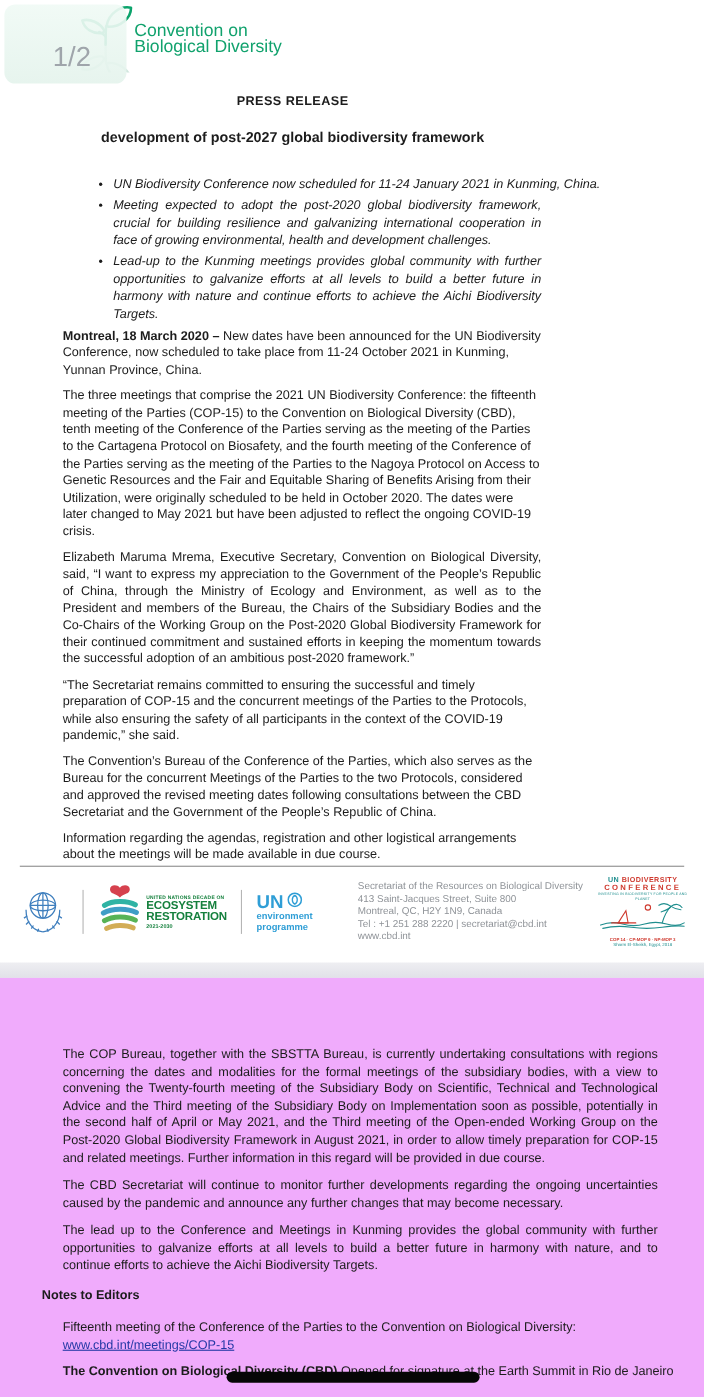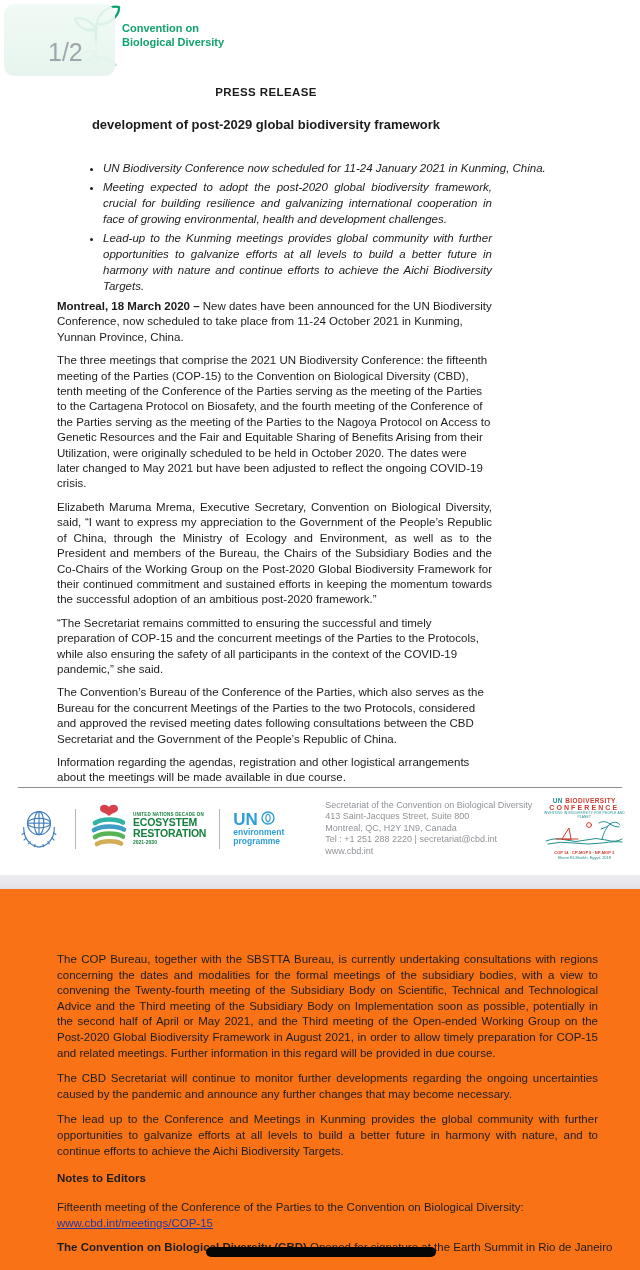--- a/index.html
+++ b/index.html
@@ -14,22 +14,22 @@
   .doc-title div{white-space:nowrap;}
   ul.bullets{margin:26px 40px 0 103px;padding:0;font-style:italic;font-size:11.5px;line-height:16px;}
   ul.bullets li{margin-bottom:3px;text-align:justify;}
   ul.bullets li.one-line{white-space:nowrap;text-align:left;}
   p.para{font-size:11.5px;line-height:15.4px;margin:8px 40px 0 57px;}
   p.para.first{margin-top:5px;}
   p.para.j{text-align:justify;}
   .b{font-weight:bold;}
   
   .leaf-logo{position:absolute;left:70px;top:2px;z-index:1;}
-  .brand-text{position:absolute;left:122px;top:22px;z-index:1;font-weight:bold;
-    font-size:11px;line-height:13.5px;color:#11a26d;}
+  .brand-text{position:absolute;left:122px;top:22px;z-index:1;font-weight:normal;
+    font-size:16px;line-height:13.5px;color:#11a26d;}
   .page-badge{position:absolute;left:4px;top:4px;width:111px;height:72px;z-index:3;
     background:linear-gradient(rgba(240,250,245,.92),rgba(228,243,236,.9));
     border-radius:10px;}
   .page-badge span{position:absolute;left:44px;top:34px;font-size:25px;color:#9fa5ab;}
   
   .footer-rule{position:absolute;top:787px;left:18px;width:604px;border-top:1px solid #8d8d8d;}
   .footer{position:absolute;top:797px;left:0;width:640px;display:flex;align-items:center;
     padding:0 16px;box-sizing:border-box;}
   .vd{width:1px;height:40px;background:#b5b5b5;margin:0 13px;flex:none;}
   .eco{display:flex;align-items:center;flex:none;}
@@ -45,24 +45,24 @@
   .conf-l1{font-size:6.5px;font-weight:bold;letter-spacing:.4px;}
   .conf-un{color:#1f8e8e;} .conf-bio{color:#cf3a2f;}
   .conf-l2{font-size:7px;font-weight:bold;color:#cf3a2f;letter-spacing:2.1px;}
   .conf-tag{font-size:3.2px;color:#1f8e8e;letter-spacing:.2px;}
   .conf-cop{font-size:4px;font-weight:bold;color:#cf3a2f;margin-top:1px;}
   .conf-loc{font-size:4px;color:#1f8e8e;}
   
   .band{position:absolute;top:875px;left:0;width:640px;height:14px;
     background:linear-gradient(#eeeef2,#e1e1e8);}
   
-  .page2{position:absolute;top:889px;left:0;width:640px;height:381px;overflow:hidden;background:#f97316;}
+  .page2{position:absolute;top:889px;left:0;width:640px;height:381px;overflow:hidden;background:#f0abfc;}
   .page2 p.para2{font-size:11.5px;line-height:15.6px;margin:10px 42px 0 57px;text-align:justify;}
   .page2 p.q1{margin-top:63px;}
-  .notes{font-weight:bold;font-size:11.5px;margin:13px 42px 0 57px;}
+  .notes{font-weight:bold;font-size:11.5px;margin:13px 42px 0 38px;}
   .cop{font-size:11.5px;line-height:15.6px;margin:16px 42px 0 57px;}
   a.doclink{color:#2438a5;text-decoration:underline;}
   .last-line{font-size:11.5px;margin:10px 42px 0 57px;white-space:nowrap;}
   .homebar{position:absolute;left:206px;top:1247px;width:230px;height:10px;border-radius:6px;
     background:#060606;z-index:9;}
 </style>
 </head>
 <body>
 
 <div class="shot">
@@ -89,21 +89,21 @@
       <div>Biological Diversity</div>
     </div>
 
     <div class="page-badge">
       <span>1/2</span>
     </div>
 
     <div class="page1-body">
       <div class="kicker">PRESS RELEASE</div>
       <div class="doc-title">
-        <div>development of post-2029 global biodiversity framework</div>
+        <div>development of post-2027 global biodiversity framework</div>
       </div>
       <ul class="bullets">
         <li class="one-line">UN Biodiversity Conference now scheduled for 11-24 January 2021 in Kunming, China.</li>
         <li>Meeting expected to adopt the post-2020 global biodiversity framework, crucial for building resilience and galvanizing international cooperation in face of growing environmental, health and development challenges.</li>
         <li>Lead-up to the Kunming meetings provides global community with further opportunities to galvanize efforts at all levels to build a better future in harmony with nature and continue efforts to achieve the Aichi Biodiversity Targets.</li>
       </ul>
 
       <p class="para first"><span class="b">Montreal, 18 March 2020 –</span><span> New dates have been announced for the UN Biodiversity Conference, now scheduled to take place from 11-24 October 2021 in Kunming, Yunnan Province, China.</span></p>
       <p class="para"><span>The three meetings that comprise the 2021 UN Biodiversity Conference: the fifteenth meeting of the Parties (COP-15) to the Convention on Biological Diversity (CBD), tenth meeting of the Conference of the Parties serving as the meeting of the Parties to the Cartagena Protocol on Biosafety, and the fourth meeting of the Conference of the Parties serving as the meeting of the Parties to the Nagoya Protocol on Access to Genetic Resources and the Fair and Equitable Sharing of Benefits Arising from their Utilization, were originally scheduled to be held in October 2020. The dates were later changed to May 2021 but have been adjusted to reflect the ongoing COVID-19 crisis.</span></p>
       <p class="para j"><span>Elizabeth Maruma Mrema, Executive Secretary, Convention on Biological Diversity, said, “I want to express my appreciation to the Government of the People’s Republic of China, through the Ministry of Ecology and Environment, as well as to the President and members of the Bureau, the Chairs of the Subsidiary Bodies and the Co-Chairs of the Working Group on the Post-2020 Global Biodiversity Framework for their continued commitment and sustained efforts in keeping the momentum towards the successful adoption of an ambitious post-2020 framework.”</span></p>
@@ -163,21 +163,21 @@
               <circle cx="7" cy="7" r="6" fill="none" stroke="#2f9ed6" stroke-width="1.4"></circle>
               <path d="M7 3 C 10 4.5 10 9.5 7 11 C 4 9.5 4 4.5 7 3 Z" fill="none" stroke="#2f9ed6" stroke-width="1.2"></path>
             </svg>
           </span>
         </div>
         <div class="unep-sub">environment</div>
         <div class="unep-sub">programme</div>
       </div>
 
       <div class="addr">
-        <div>Secretariat of the Convention on Biological Diversity</div>
+        <div>Secretariat of the Resources on Biological Diversity</div>
         <div>413 Saint-Jacques Street, Suite 800</div>
         <div>Montreal, QC, H2Y 1N9, Canada</div>
         <div>Tel : +1 251 288 2220   |   secretariat@cbd.int</div>
         <div>www.cbd.int</div>
       </div>
 
       <div class="conf">
         <div class="conf-l1">
           <span class="conf-un">UN</span>
           <span class="conf-bio">BIODIVERSITY</span>

